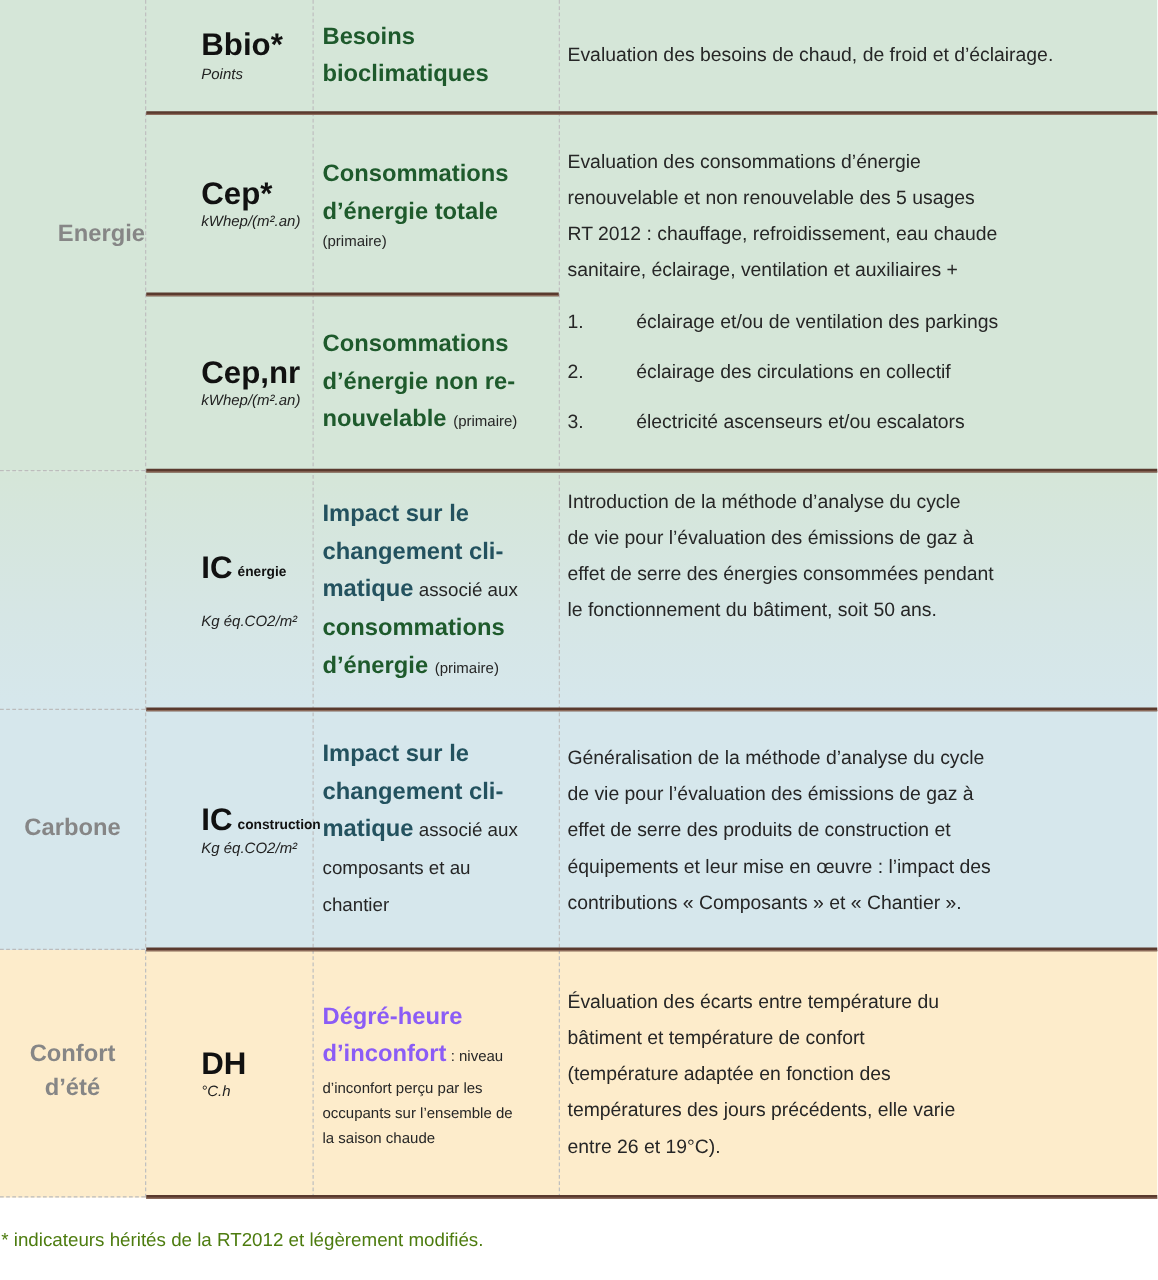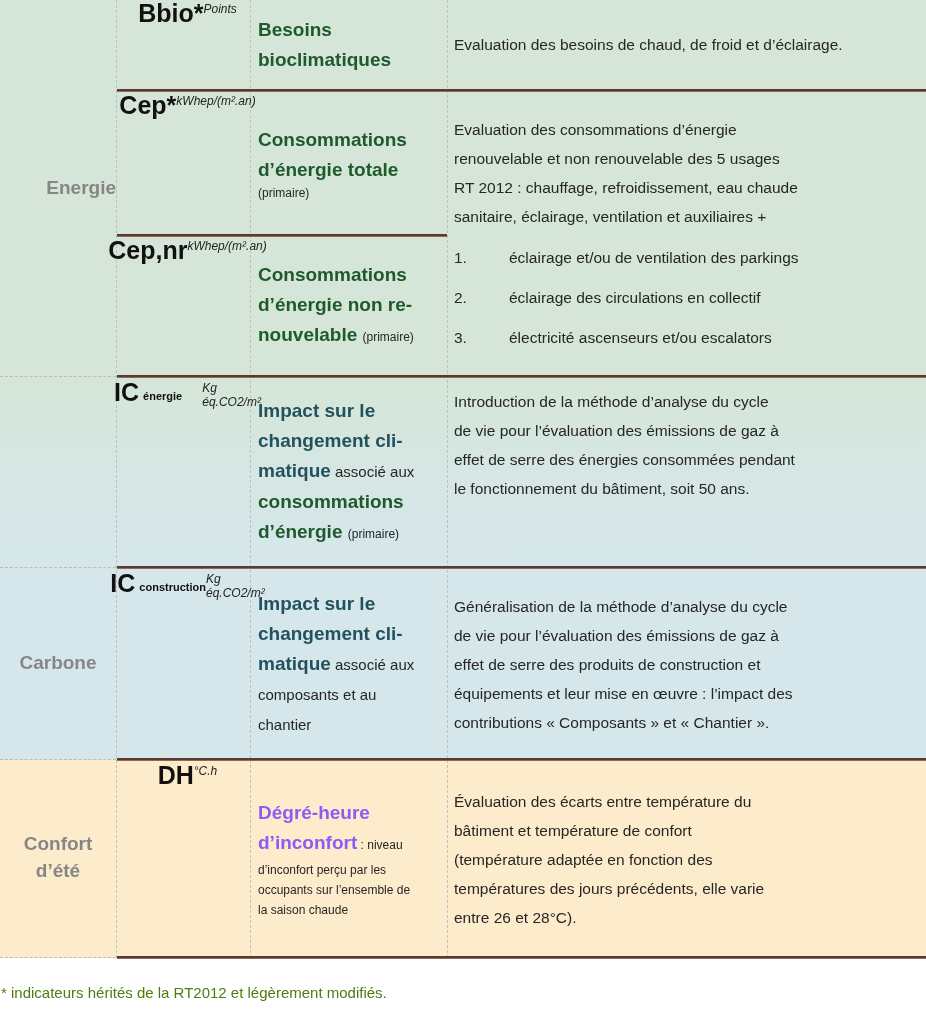--- a/index.html
+++ b/index.html
@@ -17,21 +17,21 @@
     .vline { position: absolute; top: 0; height: 958px; border-left: 1px dashed #c0c0c0; width: 0; }
     .hline-brown { position: absolute; height: 3px; background: #5a3a2e; border-bottom: 1px solid #8c6a5a; box-sizing: border-box; }
     .hline-dash { position: absolute; height: 0; border-top: 1px dashed #bcbcbc; }
 
     .cell { position: absolute; box-sizing: border-box; display: flex; align-items: center; }
 
     .group-label {
       justify-content: center; text-align: center;
       font-size: 19px; font-weight: bold; color: #868686; line-height: 1.4;
     }
-    .code-cell { flex-direction: row; align-items: flex-start; justify-content: center; padding-left: 8px; }
+    .code-cell { flex-direction: column; align-items: flex-start; justify-content: center; padding-left: 8px; margin-left: 36px; }
     .code { font-size: 25px; font-weight: bold; color: #111; line-height: 1.05; }
     .code sub { font-size: 11px; vertical-align: baseline; position: relative; top: -1px; margin-left: 4px; }
     .unit { font-size: 12px; font-style: italic; color: #222; margin-top: 2px; }
 
     .title-cell { padding-left: 7px; padding-right: 4px; }
     .title-inner { font-size: 19px; font-weight: bold; line-height: 30px; }
     .t-green { color: #1e5a2c; }
     .t-teal { color: #23525f; }
     .t-brown { color: #8b5cf6; }
     .small { font-size: 12px; font-weight: normal; color: #262626; }
@@ -198,17 +198,17 @@
     <div class="small" style="line-height:20px;">occupants sur l’ensemble de</div>
     <div class="small" style="line-height:20px;">la saison chaude</div>
   </div>
 </div>
 <div class="cell desc-cell" style="left:448px; top:762px; width:478px; height:194px;">
   <div class="desc">
     <div>Évaluation des écarts entre température du</div>
     <div>bâtiment et température de confort</div>
     <div>(température adaptée en fonction des</div>
     <div>températures des jours précédents, elle varie</div>
-    <div>entre 26 et 28°C).</div>
+    <div>entre 26 et 19°C).</div>
   </div>
 </div>
 
 <div class="footnote">* indicateurs hérités de la RT2012 et légèrement modifiés.</div>
 
 </body></html>

